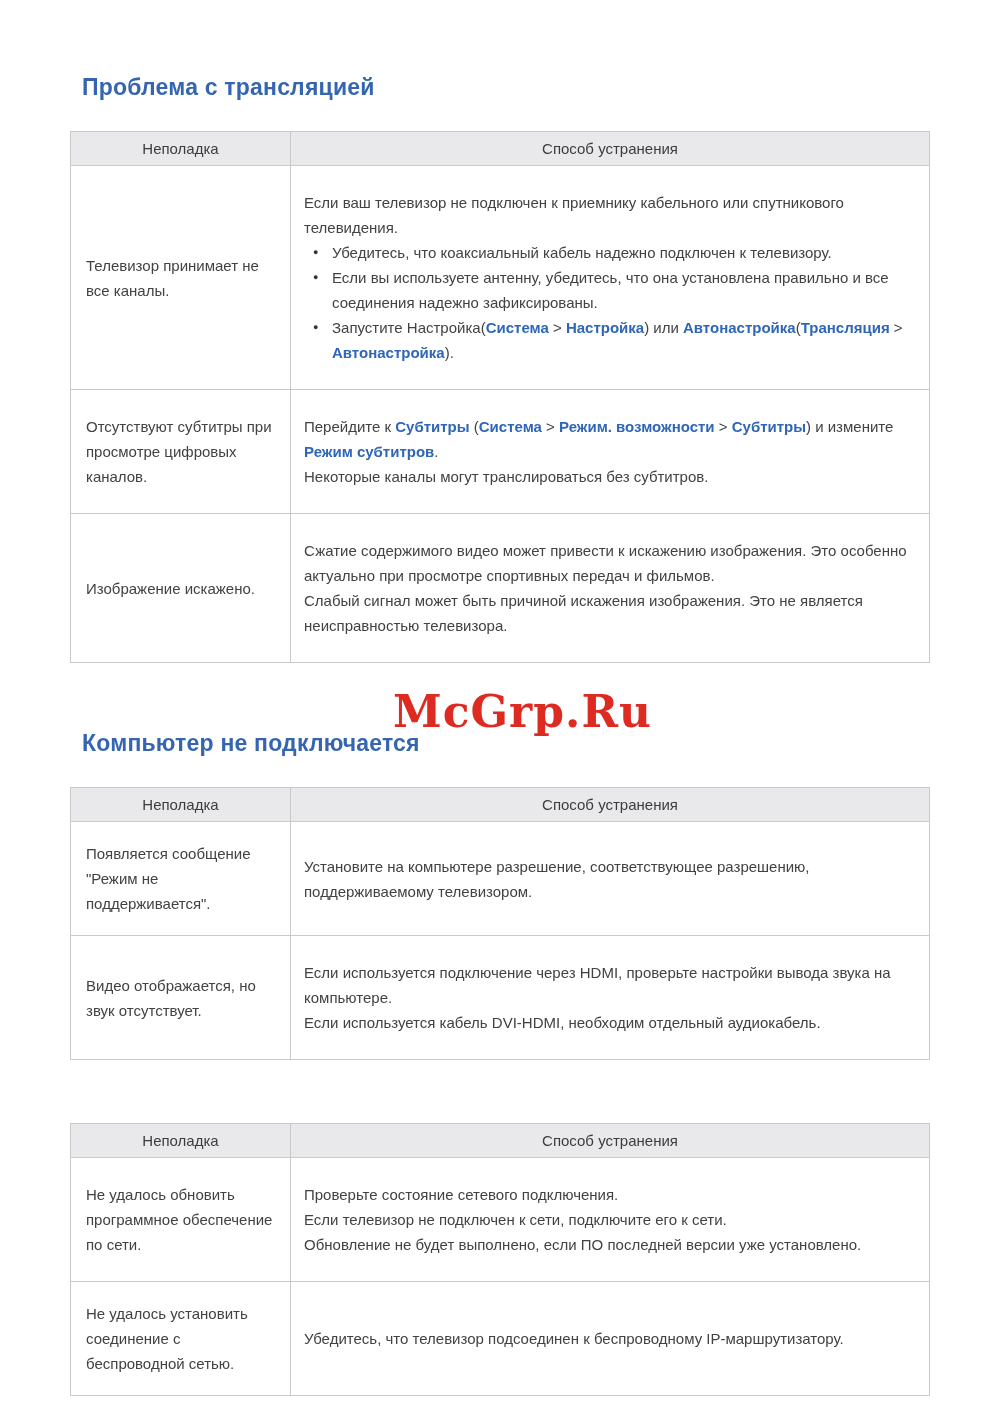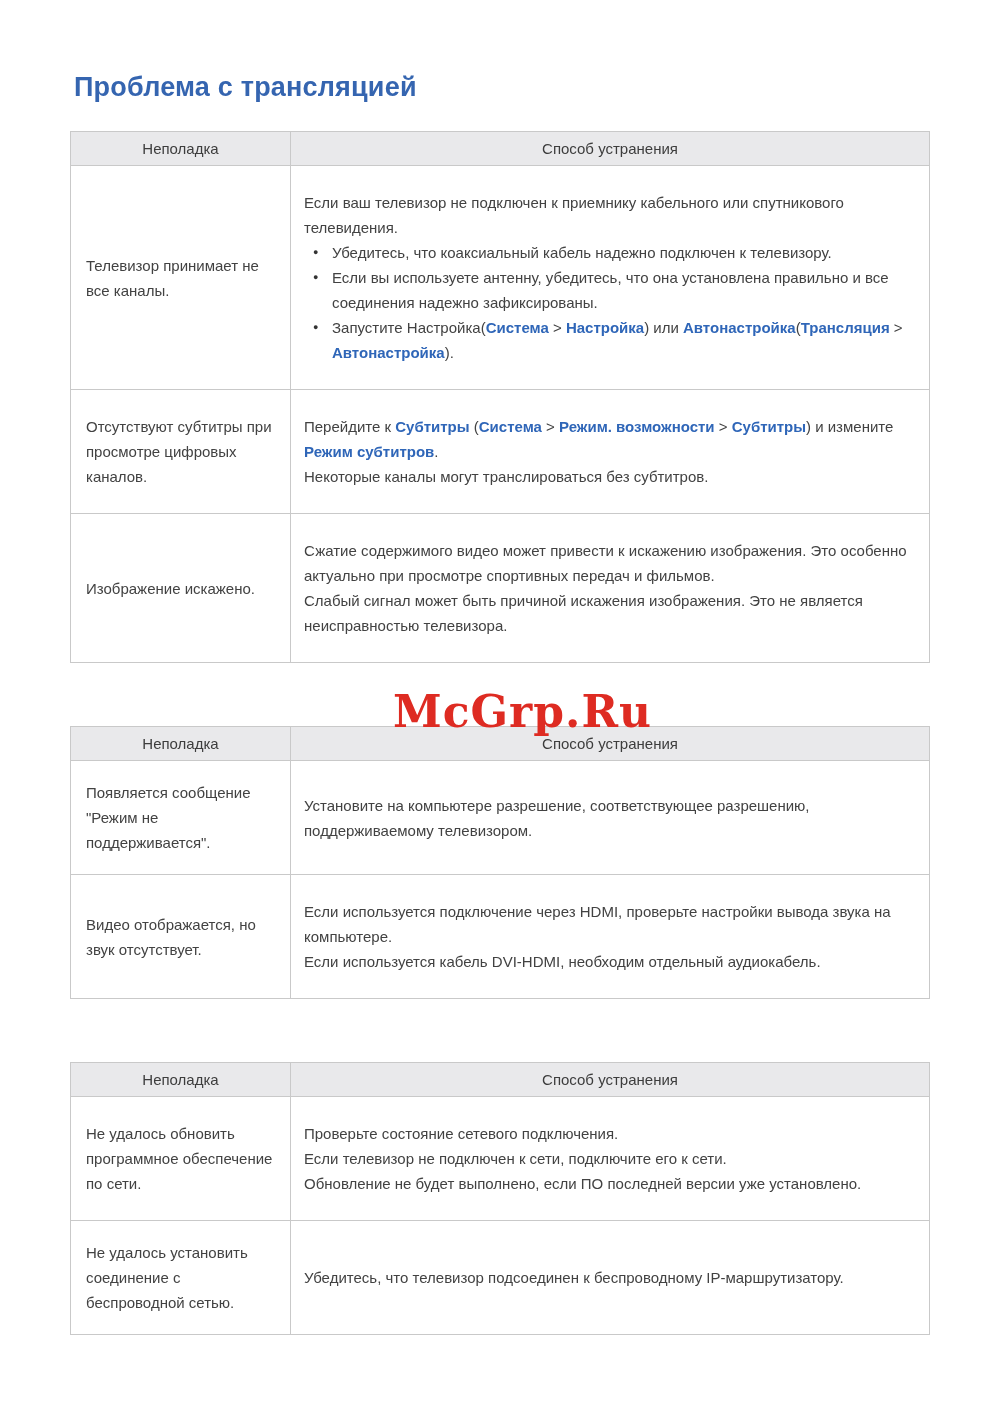--- a/index.html
+++ b/index.html
@@ -14,22 +14,22 @@
     width: 1000px;
     min-height: 1414px;
     margin: 0 auto;
     padding: 70px 70px 140px 70px;
     background: #ffffff;
     overflow: hidden;
   }
   section { margin: 0; }
   section + section { margin-top: 63px; }
   h1.section-heading {
-    margin: 0 0 27px 4px;
-    font-size: 27px;
+    margin: 0 0 27px 12px;
+    font-size: 23px;
     line-height: 34px;
     font-weight: bold;
     color: var(--heading, #3565b0);
     letter-spacing: 0.2px;
   }
   table.ts-table {
     width: 100%;
     border-collapse: collapse;
     table-layout: fixed;
   }
@@ -121,20 +121,21 @@
               <td class="problem-cell">Изображение искажено.</td>
               <td class="solution-cell">
                 <div class="para"><span>Сжатие содержимого видео может привести к искажению изображения. Это особенно актуально при просмотре спортивных передач и фильмов.</span></div>
                 <div class="para"><span>Слабый сигнал может быть причиной искажения изображения. Это не является неисправностью телевизора.</span></div>
               </td>
             </tr>
           </tbody>
         </table>
       </section>
       <section>
+        <h1 class="section-heading">Компьютер не подключается</h1>
         <table class="ts-table">
           <colgroup>
             <col style="width: 220px;">
             <col>
           </colgroup>
           <thead>
             <tr>
               <th>Неполадка</th>
               <th>Способ устранения</th>
             </tr>

